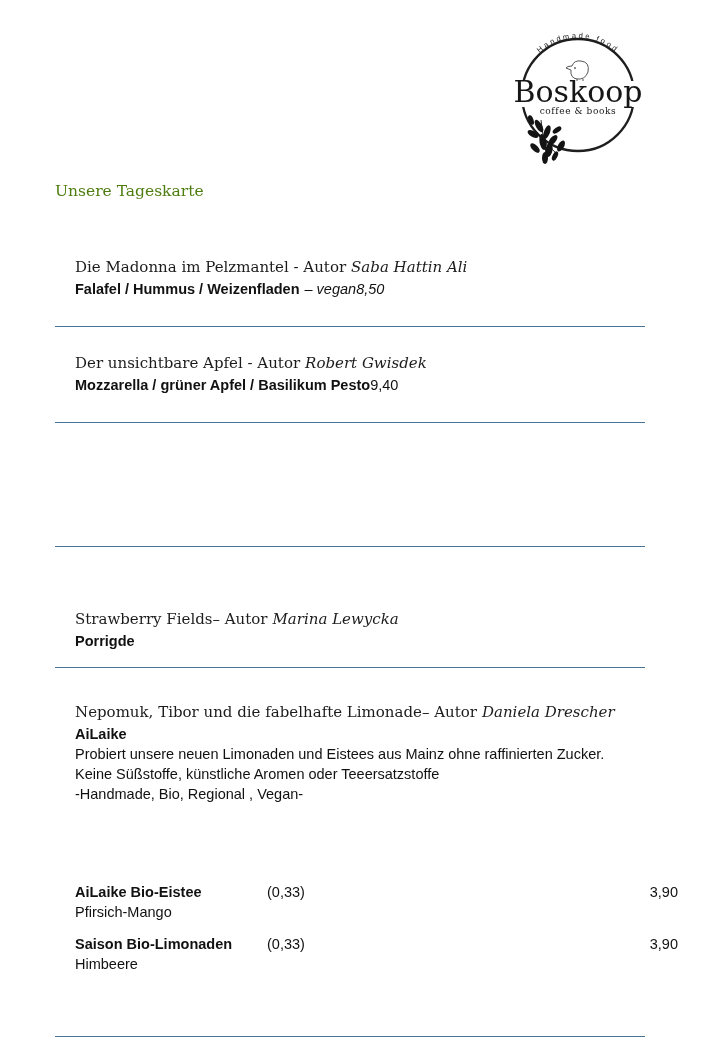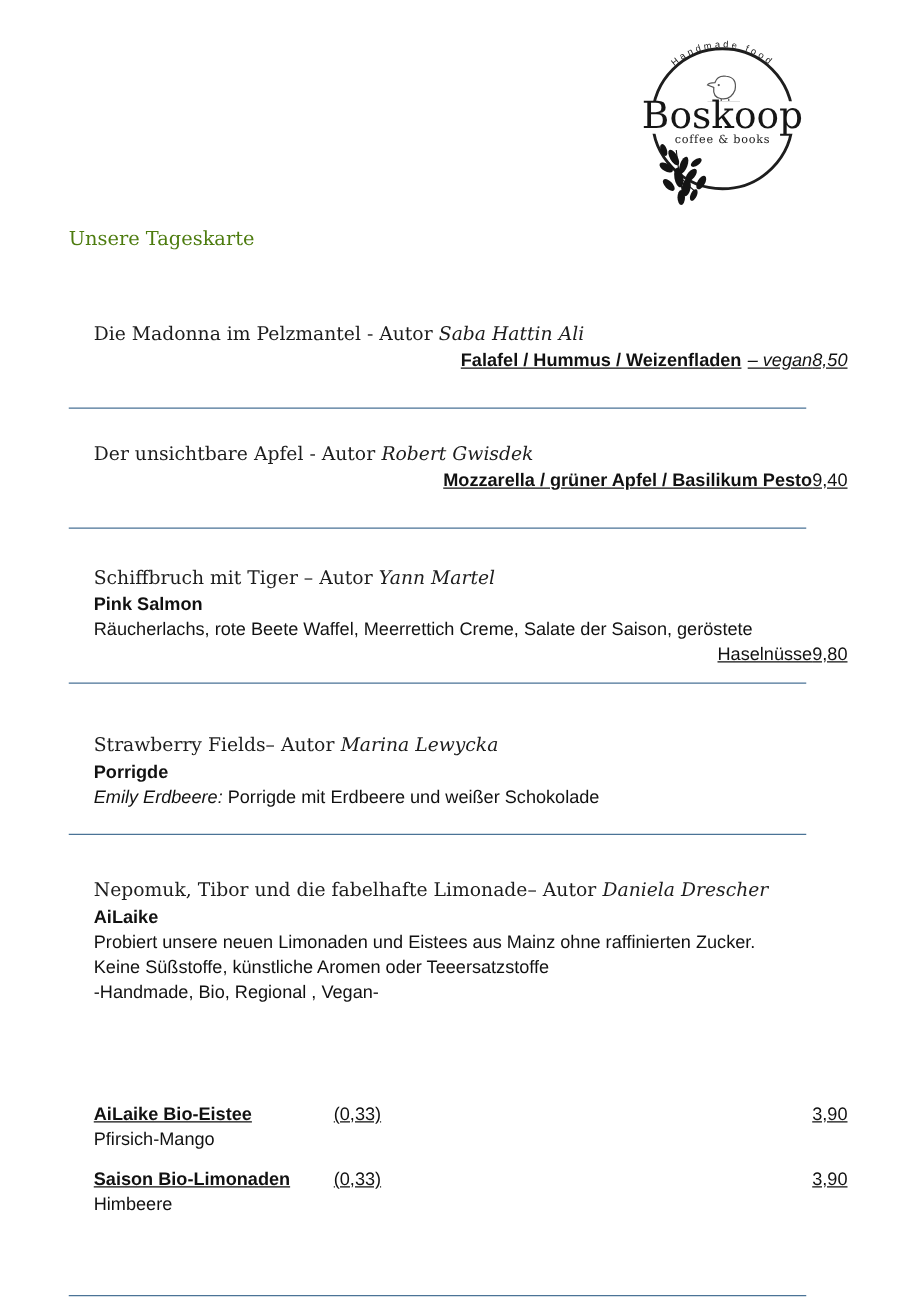--- a/index.html
+++ b/index.html
@@ -13,21 +13,21 @@
     white-space:nowrap;
   }
   .section { position:absolute; left:55px; width:603px;margin-left:20px; }
   .title {
     font-family:"DejaVu Serif", serif; font-size:15px; line-height:23px; color:#1c1c1c;
     white-space:nowrap;
   }
   .author { font-style:italic; margin-left:5px; }
   .sans { font-size:14.5px; line-height:20px; }
   .bold { font-weight:bold; }
-  .row { display:flex; justify-content:flex-end; align-items:baseline;text-decoration:underline; }
+  .row { display:flex; justify-content:flex-start; align-items:baseline; }
   .price { font-size:14.5px; white-space:nowrap; }
   .italic { font-style:italic; }
   .tag { font-style:italic; font-weight:normal; margin-left:5px; }
   .emily-label { font-style:italic; margin-right:4px; }
   .sep { position:absolute; left:55px; width:590px; height:0; border-top:1.6px solid #4a7396; }
   .drink-name { font-weight:bold; width:192px; flex:0 0 192px; }
   .drink-size { flex:1 1 auto; }
 
   .logo { position:absolute; left:505px; top:30px; }
   .ring { fill:none; stroke:#1e1e1e; stroke-width:2.3; }
@@ -91,35 +91,25 @@
 
   <div class="section" style="top:352px">
     <div class="title"><span>Der unsichtbare Apfel - Autor</span><span class="author">Robert Gwisdek</span></div>
     <div class="row sans">
       <span class="bold">Mozzarella / grüner Apfel / Basilikum Pesto</span>
       <span class="price">9,40</span>
     </div>
   </div>
   <div class="sep" style="top:422px"></div>
 
-  <div class="section" style="top:451px">
-    <div class="title"><span>Schiffbruch mit Tiger – Autor</span><span class="author">Yann Martel</span></div>
-    <div class="sans bold">Pink Salmon</div>
-    <div class="sans">Räucherlachs, rote Beete Waffel, Meerrettich Creme, Salate der Saison, geröstete</div>
-    <div class="row sans">
-      <span>Haselnüsse</span>
-      <span class="price">9,80</span>
-    </div>
-  </div>
   <div class="sep" style="top:546px"></div>
 
-  <div class="section" style="top:585px">
+  <div class="section" style="top:608px">
     <div class="title"><span>Strawberry Fields– Autor</span><span class="author">Marina Lewycka</span></div>
     <div class="sans bold">Porrigde</div>
-    <div class="sans"><span class="emily-label">Emily Erdbeere:</span><span>Porrigde mit Erdbeere und weißer Schokolade</span></div>
   </div>
   <div class="sep" style="top:667px"></div>
 
   <div class="section" style="top:701px">
     <div class="title"><span>Nepomuk, Tibor und die fabelhafte Limonade– Autor</span><span class="author">Daniela Drescher</span></div>
     <div class="sans bold">AiLaike</div>
     <div class="sans">Probiert unsere neuen Limonaden und Eistees aus Mainz ohne raffinierten Zucker.</div>
     <div class="sans">Keine Süßstoffe, künstliche Aromen oder Teeersatzstoffe</div>
     <div class="sans">-Handmade, Bio, Regional , Vegan-</div>
   </div>

